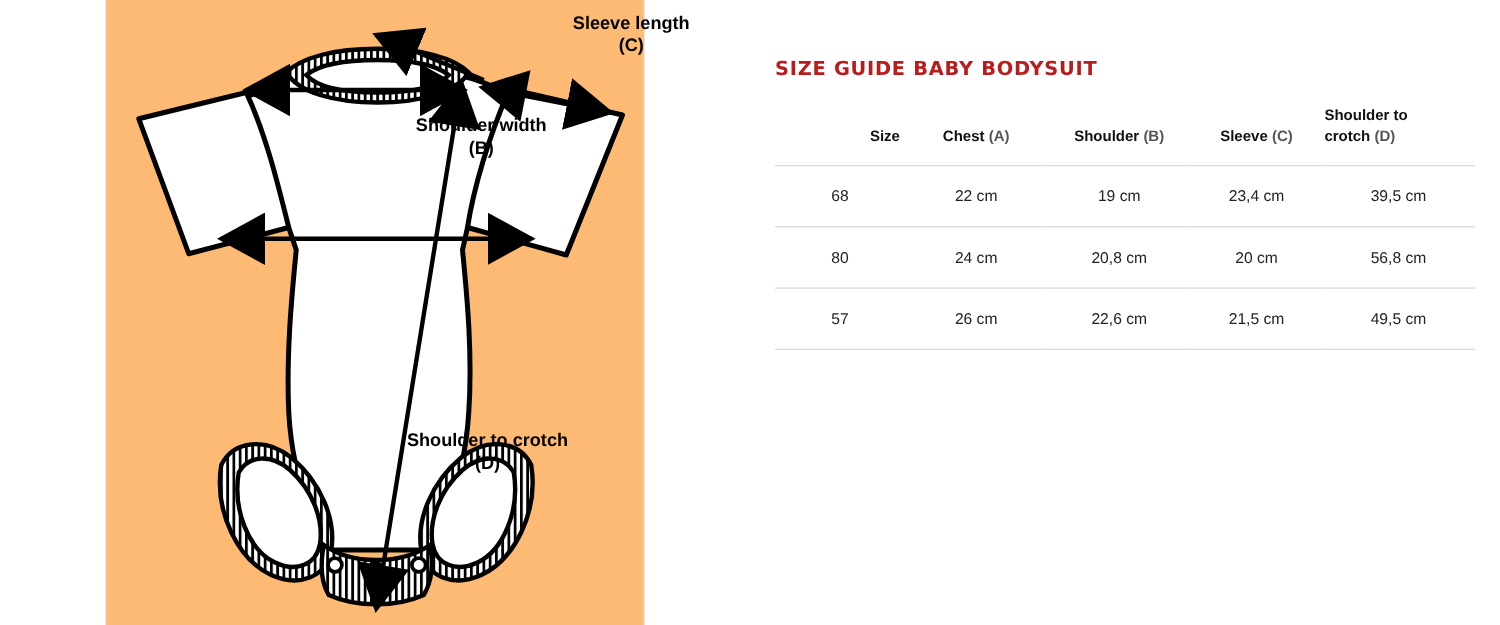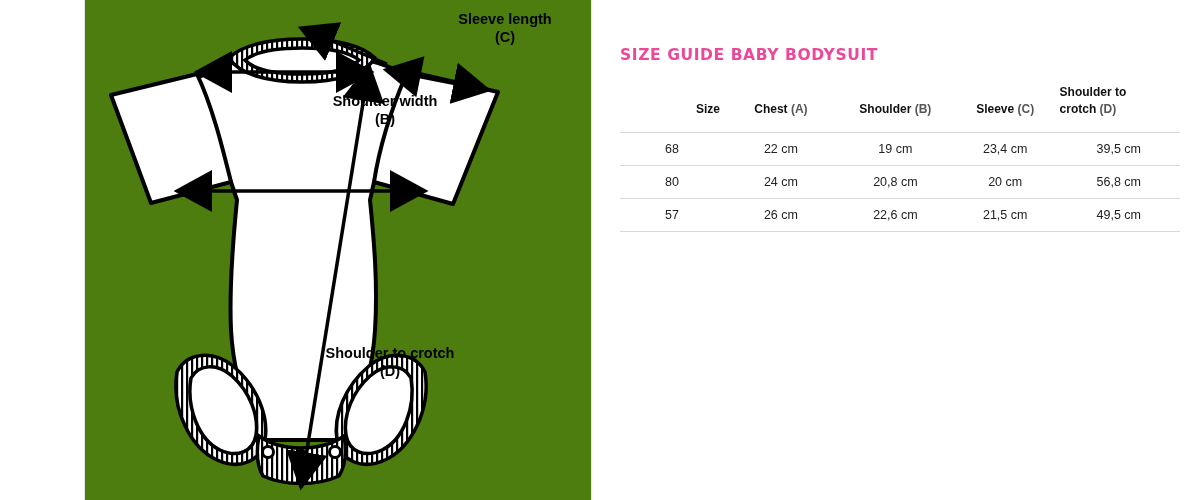--- a/index.html
+++ b/index.html
@@ -19,23 +19,23 @@
     width: 1200px;
     height: 500px;
     background: #ffffff;
   }
 
   
   #diagram-panel {
     position: absolute;
     left: 84px;
     top: 0;
-    width: 508px;
-    height: 500px;
-    background: #4d7c0f;
+    width: 432px;
+    height: 500px;
+    background: #fdba74;
     border-left: 1px solid #e6e6e6;
     border-right: 1px solid #e6e6e6;
     box-sizing: border-box;
   }
   #diagram-svg {
     position: absolute;
     left: -84px;
     top: 0;
     width: 600px;
     height: 500px;
@@ -65,21 +65,21 @@
     background: #ffffff;
   }
   #guide-title {
     position: absolute;
     left: 20px;
     top: 46px;
     font-family: "DejaVu Sans", sans-serif;
     font-weight: bold;
     font-size: 15.5px;
     letter-spacing: 0.6px;
-    color: #ec4899;
+    color: #b91c1c;
   }
   #size-table {
     position: absolute;
     left: 20px;
     top: 78px;
     width: 560px;
     border-collapse: collapse;
     font-size: 12.5px;
     color: #222222;
   }
@@ -97,21 +97,21 @@
   #size-table th.col-b    { width: 110px; }
   #size-table th.col-c    { width: 100px; }
   #size-table th.col-d    { width: 120px; text-align: left; padding-left: 2px;}
   #size-table thead tr {
     border-bottom: 1px solid #d8d8d8;
   }
   #size-table tbody tr {
     border-bottom: 1px solid #d8d8d8;
   }
   #size-table td {
-    padding: 9px 4px;
+    padding: 17px 4px;
     text-align: center;
     font-size: 12.5px;
     color: #222222;
   }
   .hdr-code { color: #555555; }
 </style>
 </head>
 <body>
 
 <div id="page">

